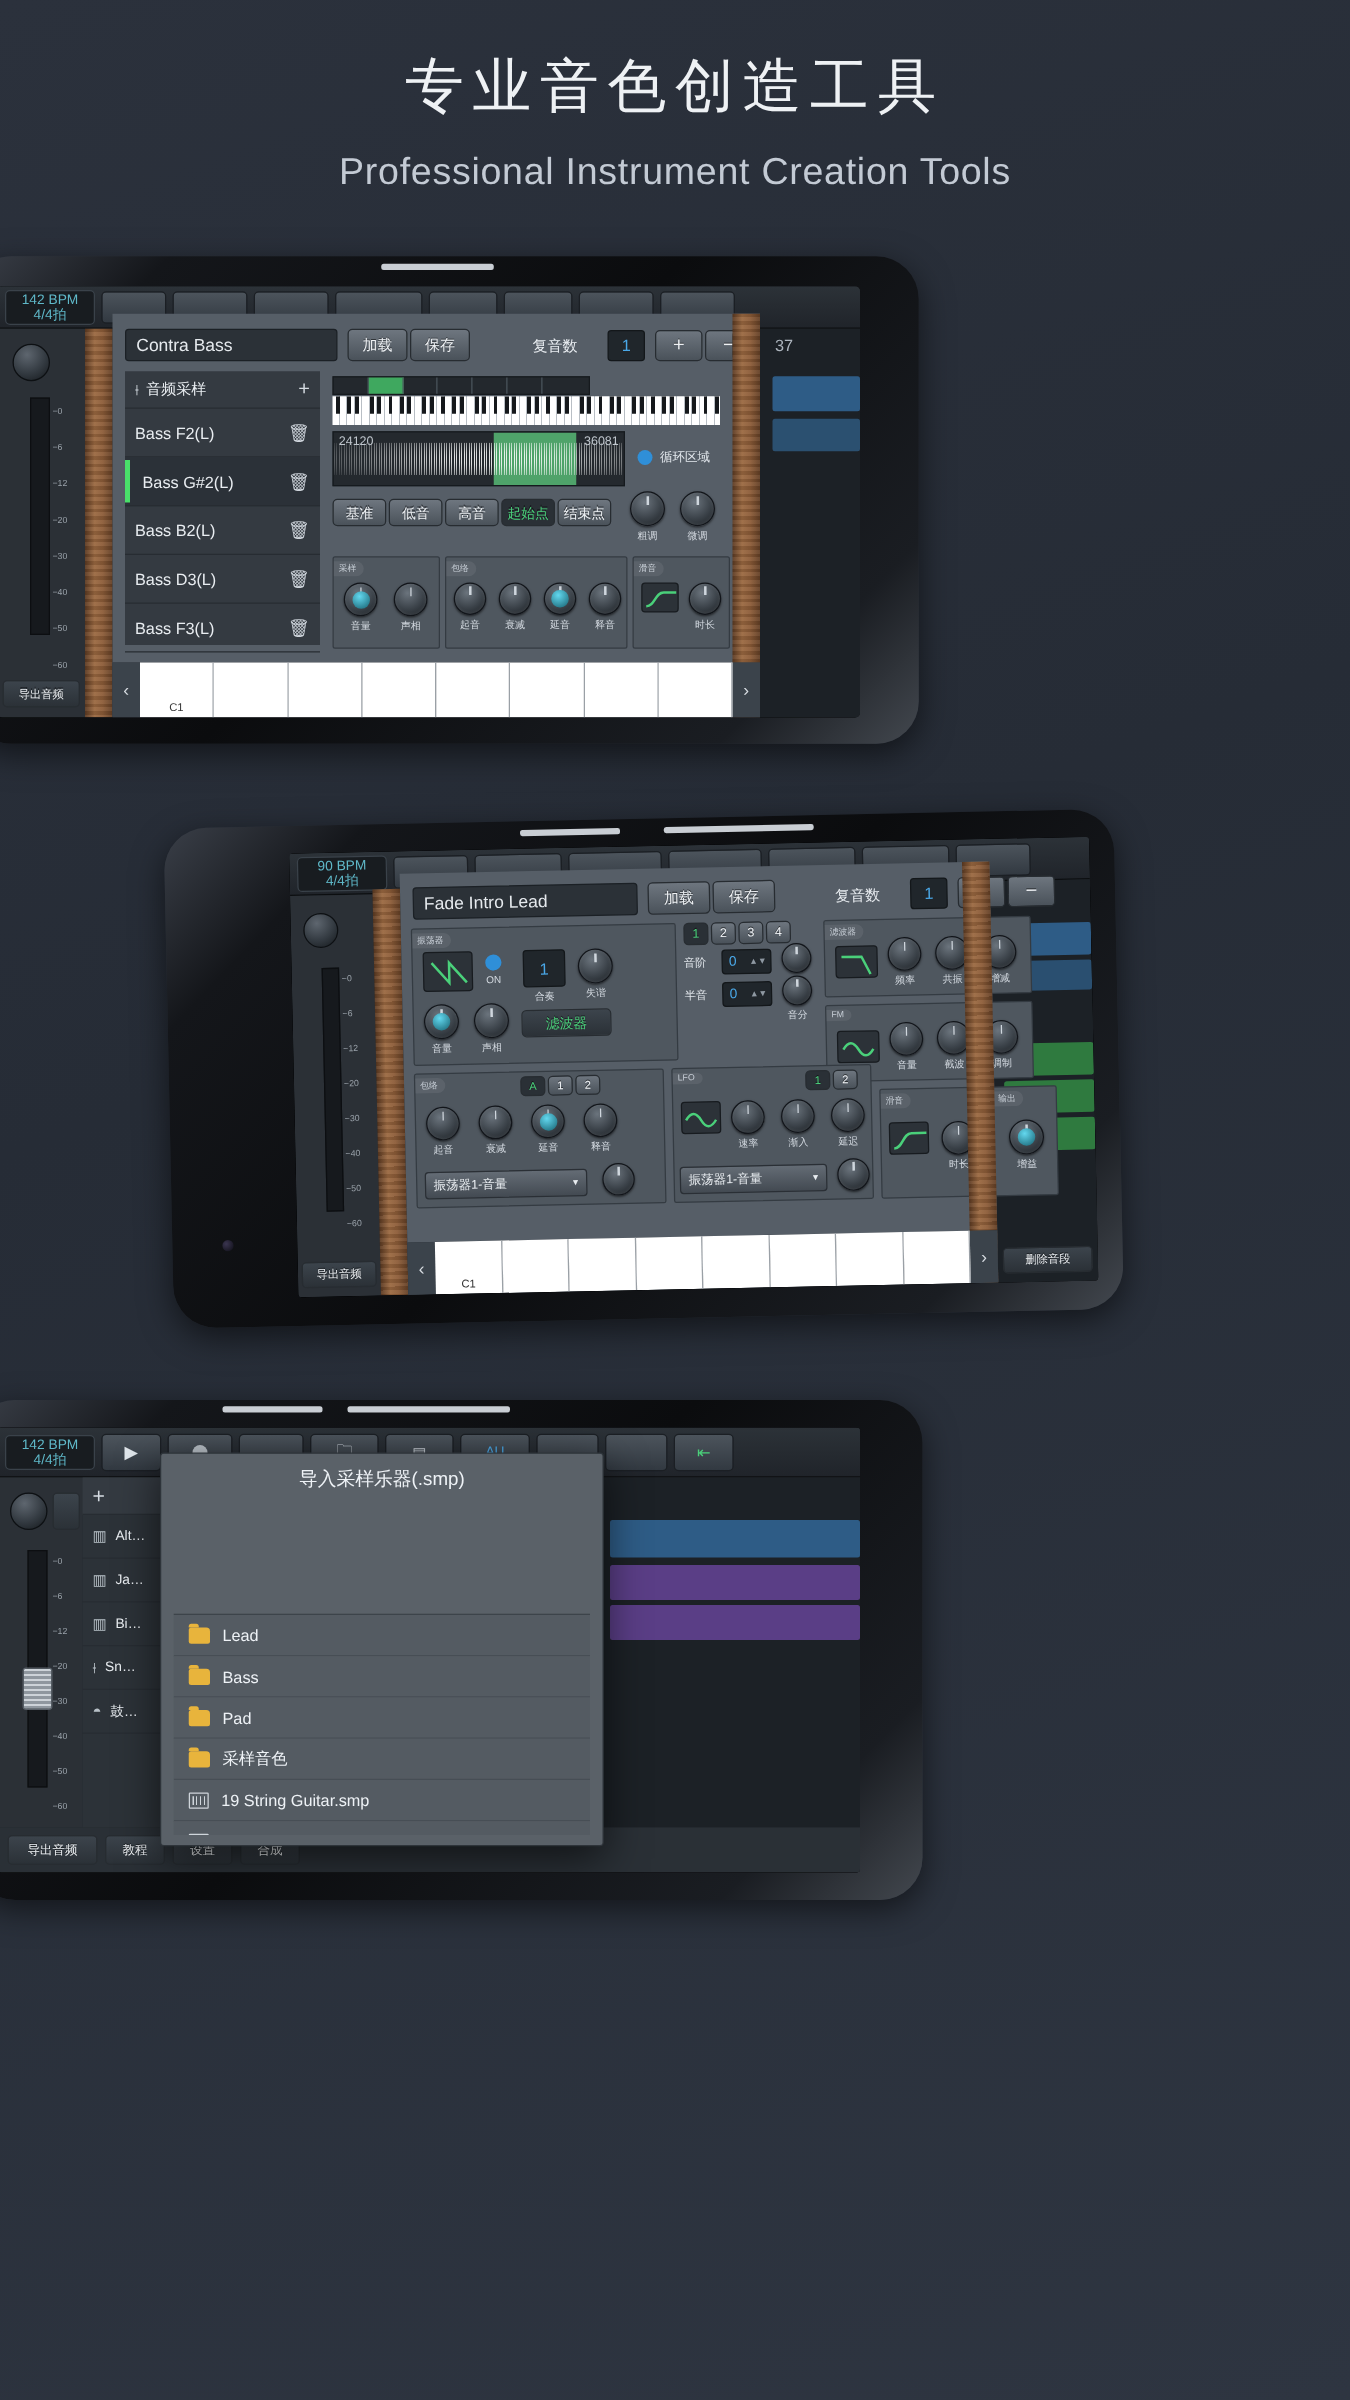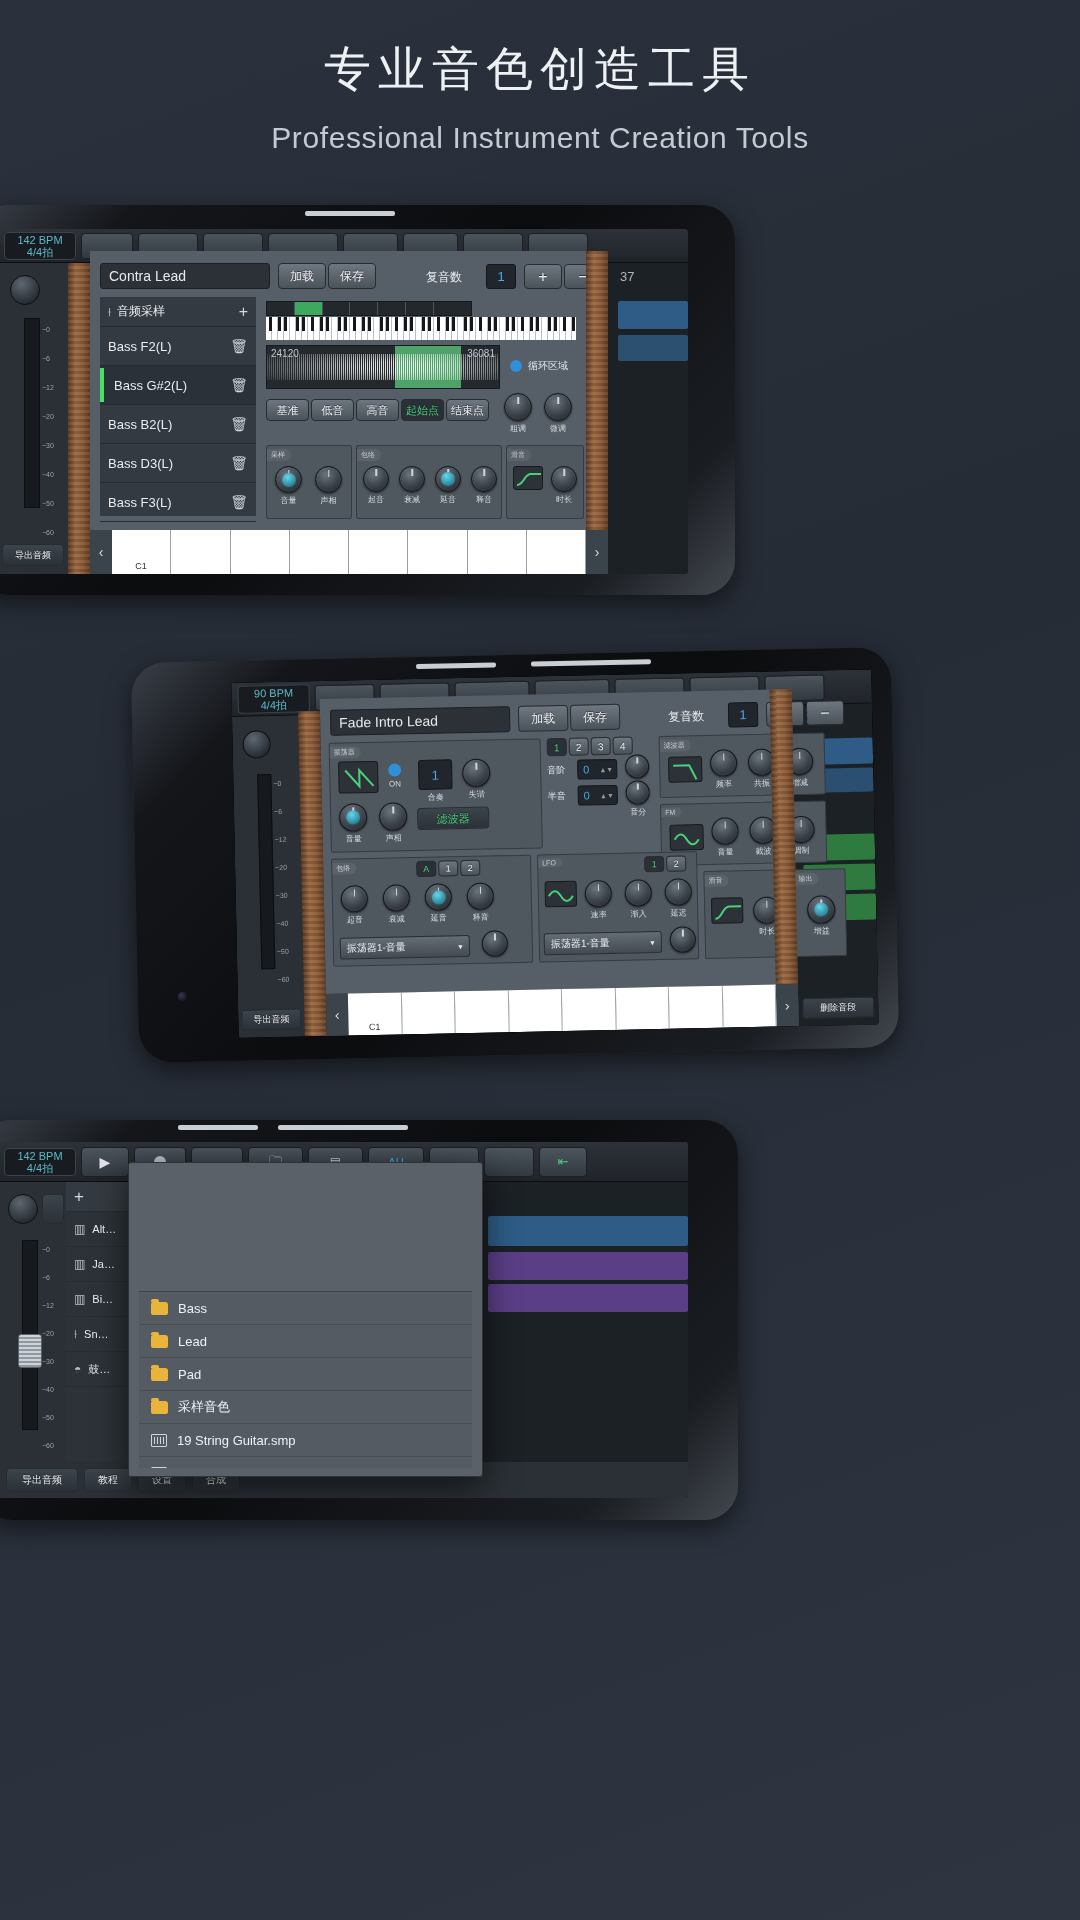--- a/index.html
+++ b/index.html
@@ -220,21 +220,21 @@
           <div style="position:absolute;left:12px;top:6px;color:#aeb6bf;font-size:13px;">37</div>
           <div class="clip" style="left:10px;top:38px;width:70px;height:28px;background:#2e5c86;"></div>
           <div class="clip" style="left:10px;top:72px;width:70px;height:26px;background:#2b5070;"></div>
         </div>
 
         <div class="wood" style="left:70px; top:34px;"></div>
 
         <div class="ipanel" style="left:92px; top:22px; right:80px; bottom:0; background:#565e67;">
 
           <div class="namefield" style="position:absolute;left:10px;top:12px;width:170px;height:26px;font-size:14px;">
-            <span>Contra Lead</span>
+            <span>Contra Bass</span>
           </div>
           <div class="gbtn" style="position:absolute;left:188px;top:12px;width:48px;height:26px;font-size:12px;">
             <span>加载</span>
           </div>
           <div class="gbtn" style="position:absolute;left:238px;top:12px;width:48px;height:26px;font-size:12px;">
             <span>保存</span>
           </div>
           <div style="position:absolute;left:336px;top:18px;font-size:12px;color:#e9edf1;">复音数</div>
           <div class="numfield" style="position:absolute;left:396px;top:13px;width:30px;height:25px;font-size:13px;">
             <span>1</span>
@@ -884,28 +884,29 @@
             </div>
           <div class="gbtn dark" style="width:48px;height:24px;font-size:10px;">
             <span>设置</span>
             </div>
           <div class="gbtn dark" style="width:48px;height:24px;font-size:10px;">
             <span>合成</span>
             </div>
         </div>
 
         <div class="dialog" style="left:130px; top:20px; width:355px; height:315px;">
+          <div class="dlg-title" style="padding:11px 0 10px; font-size:15px;">导入采样乐器(.smp)</div>
           <div style="position:absolute;left:10px;right:10px;top:128px;bottom:8px;overflow:hidden;background:#545b62;border-top:1px solid #3d444a;">
             <div class="dlg-row" style="height:33px;font-size:13px;">
               <span class="folder"></span>
-              <span>Bass</span>
+              <span>Lead</span>
             </div>
             <div class="dlg-row" style="height:33px;font-size:13px;">
               <span class="folder"></span>
-              <span>Lead</span>
+              <span>Bass</span>
             </div>
             <div class="dlg-row" style="height:33px;font-size:13px;">
               <span class="folder"></span>
               <span>Pad</span>
             </div>
             <div class="dlg-row" style="height:33px;font-size:13px;">
               <span class="folder"></span>
               <span>采样音色</span>
             </div>
             <div class="dlg-row" style="height:33px;font-size:13px;">

